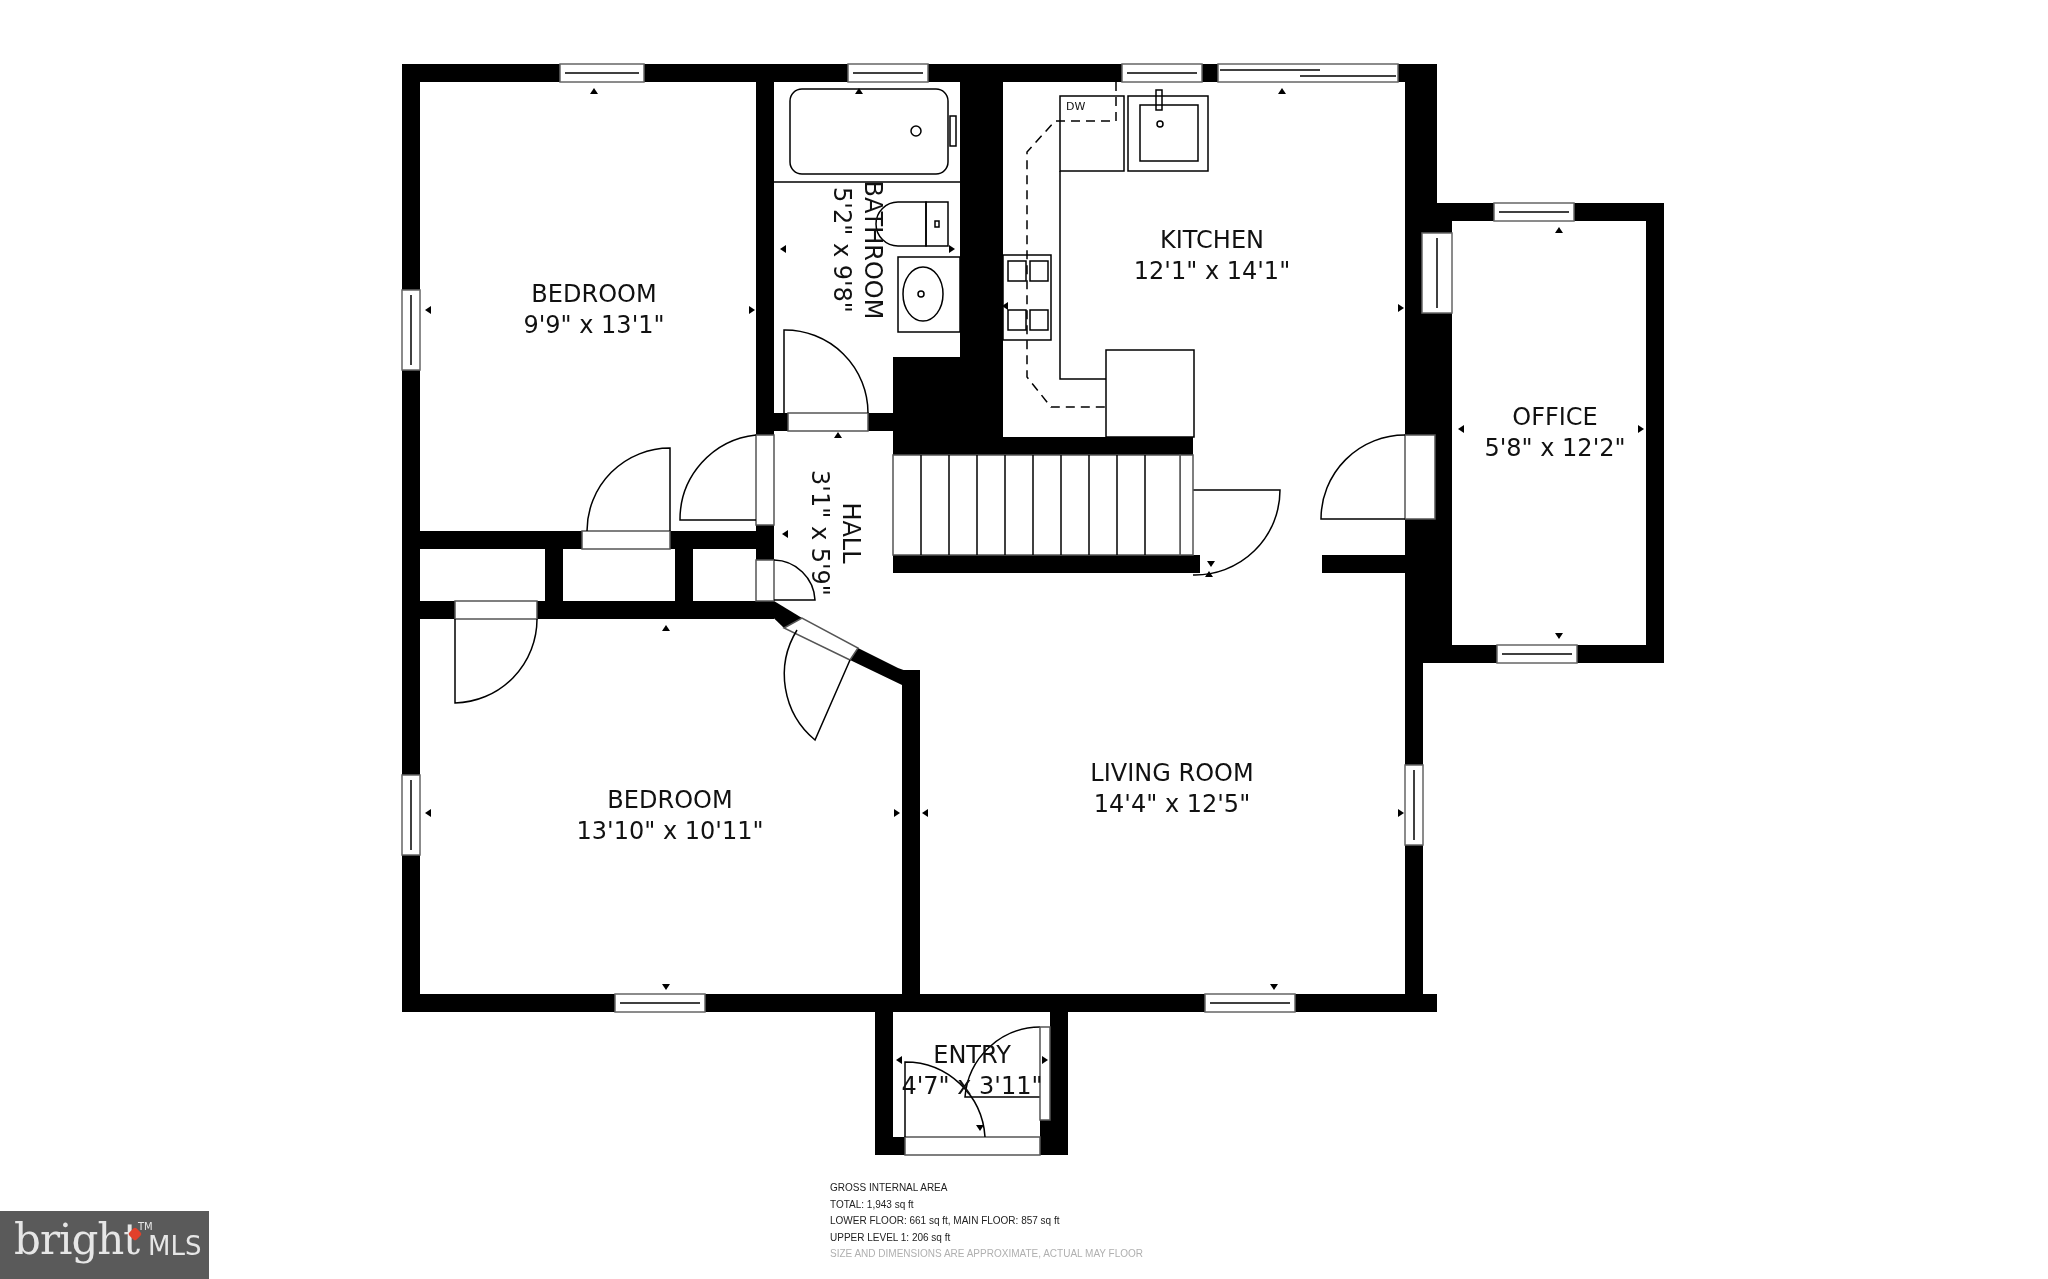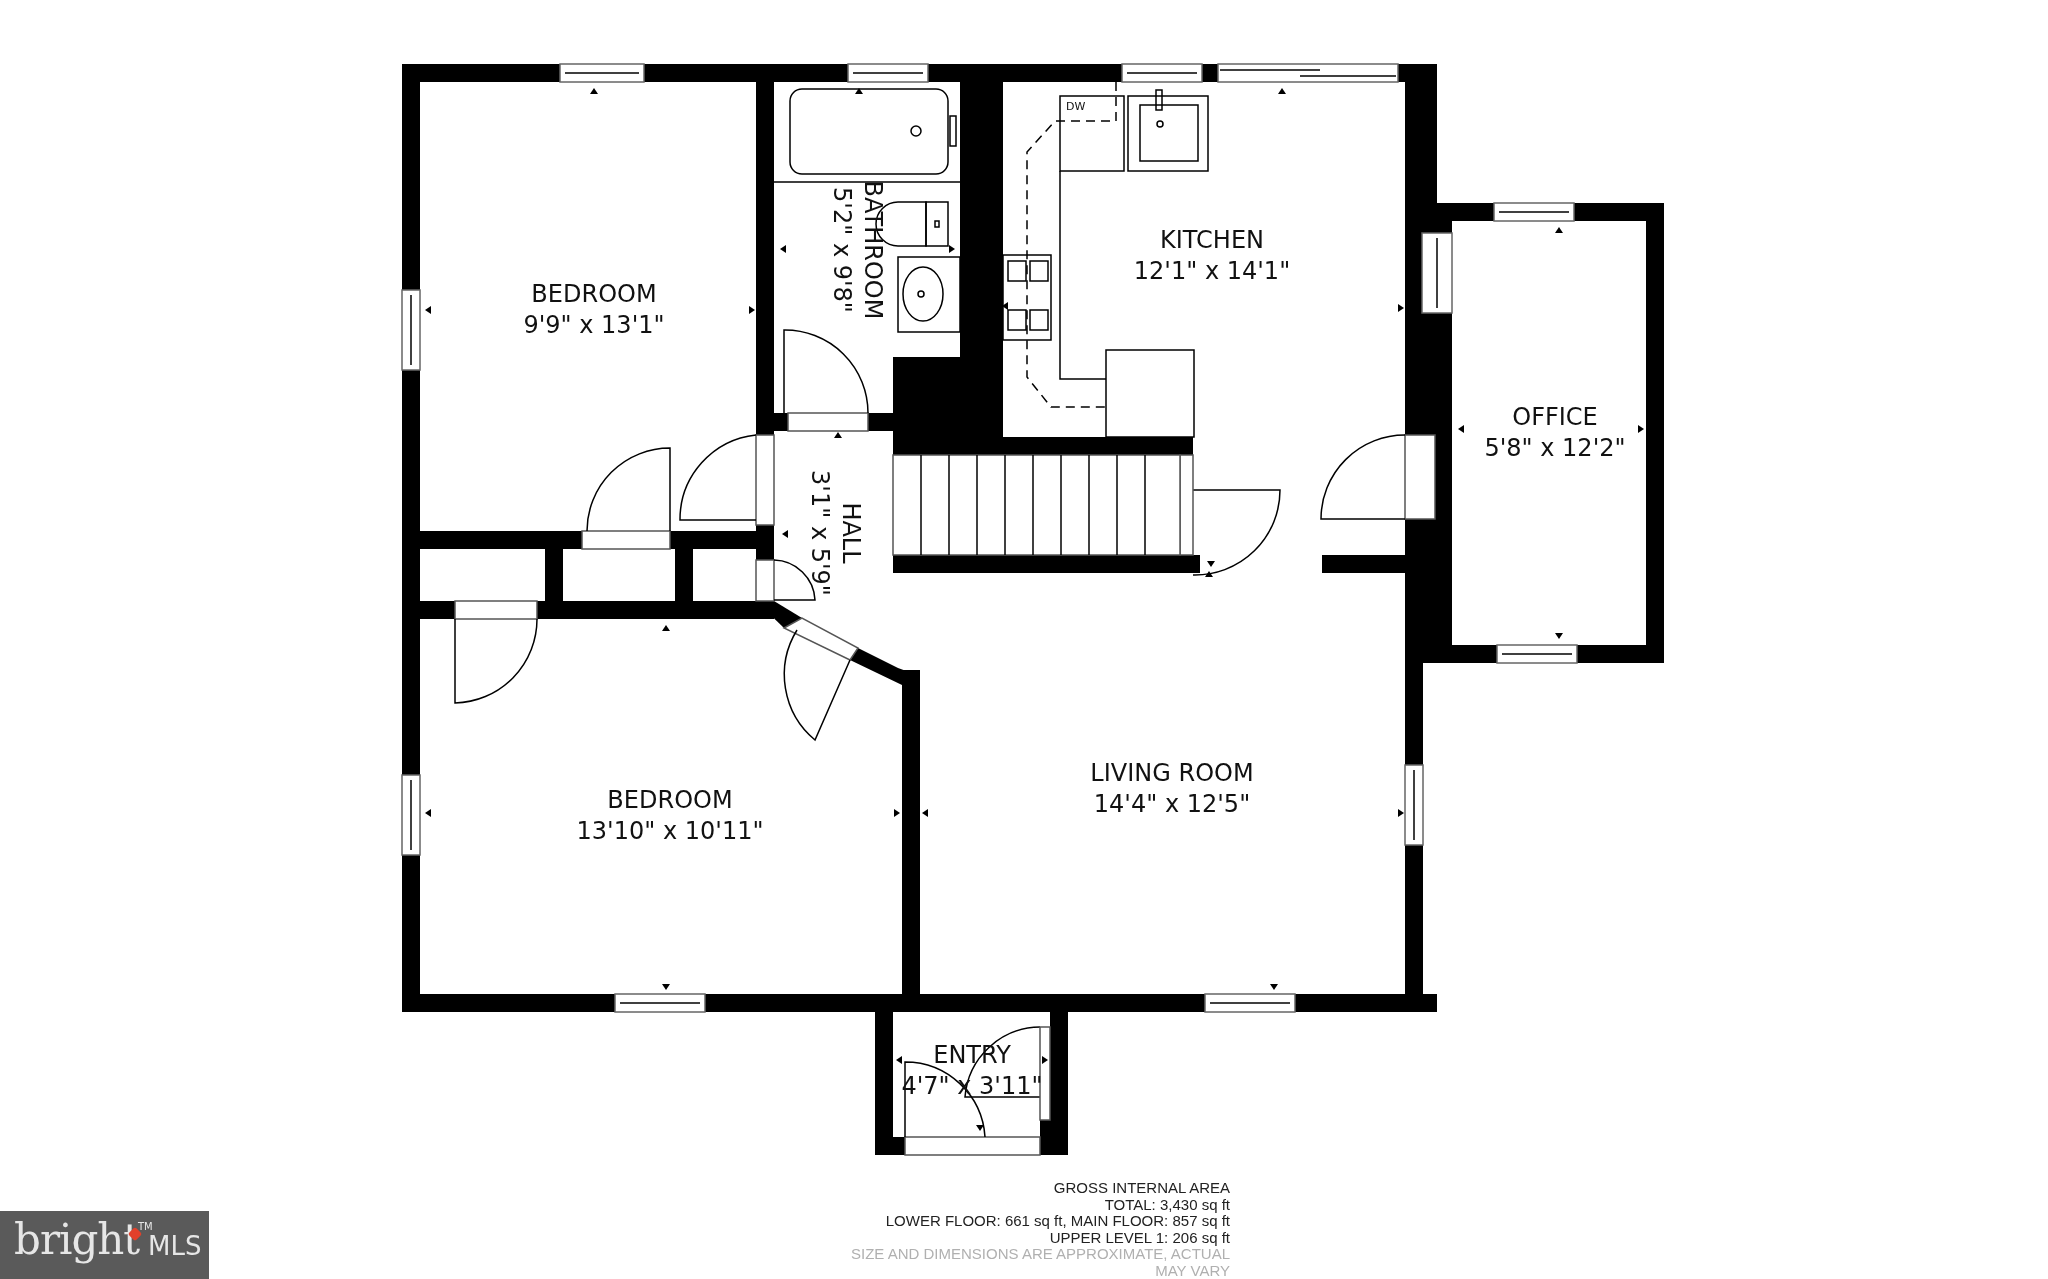--- a/index.html
+++ b/index.html
@@ -6,21 +6,21 @@
   body { width: 2048px; height: 1279px; position: relative; overflow: hidden; font-family: "DejaVu Sans", sans-serif; }
   #plan { position: absolute; left: 0; top: 0; width: 2048px; height: 1279px; }
   .wall { fill: #000000; }
   .thin { fill: none; stroke: #000000; stroke-width: 1.5; }
   .thin-gray { fill: #ffffff; stroke: #555555; stroke-width: 1.5; }
   .dash { fill: none; stroke: #000000; stroke-width: 1.5; stroke-dasharray: 9 6; }
   .win { fill: #ffffff; stroke: #666666; stroke-width: 1.5; }
   .arrow { fill: #000000; }
   .room-label { font-family: "DejaVu Sans", sans-serif; font-size: 24px; fill: #111111; text-anchor: middle; }
   .tiny-label { font-family: "DejaVu Sans", sans-serif; font-size: 11px; fill: #111111; }
-  .footer { position: absolute; left: 830px; top: 1180px; width: 400px; text-align: right; font-family: "Liberation Sans", sans-serif; font-size: 15px; line-height: 16.5px; color: #222222; }
+  .footer { position: absolute; left: 830px; top: 1180px; width: 400px; text-align: left; font-family: "Liberation Sans", sans-serif; font-size: 10px; line-height: 16.5px; color: #222222; }
   .footer .disclaimer { color: #b0b0b0; }
   .brand { position: absolute; left: 0; top: 1211px; width: 209px; height: 68px; background: #5a5a5a; }
   .brand .bright { position: absolute; left: 14px; top: 4px; font-family: "DejaVu Serif", serif; font-size: 42px; color: #e6e6e6; letter-spacing: -1px; }
   .brand .mls { position: absolute; left: 148px; top: 20px; font-family: "DejaVu Sans", sans-serif; font-size: 26px; color: #e6e6e6; }
   .brand .tm { position: absolute; left: 138px; top: 10px; font-family: "DejaVu Sans", sans-serif; font-size: 10px; color: #e6e6e6; }
   .brand .spark { position: absolute; left: 130px; top: 18px; width: 10px; height: 10px; background: #e2402a; transform: rotate(45deg); border-radius: 2px; }
 </style>
 </head>
 <body>
 
@@ -249,24 +249,24 @@
     </g>
     <g transform="translate(972,1063)">
       <text class="room-label" y="0">ENTRY</text>
       <text class="room-label" y="31">4'7" x 3'11"</text>
     </g>
   </g>
 </svg>
 
 <div class="footer">
   <div>GROSS INTERNAL AREA</div>
-  <div>TOTAL: 3,430 sq ft</div>
+  <div>TOTAL: 1,943 sq ft</div>
   <div>LOWER FLOOR: 661 sq ft, MAIN FLOOR: 857 sq ft</div>
   <div>UPPER LEVEL 1: 206 sq ft</div>
-  <div class="disclaimer">SIZE AND DIMENSIONS ARE APPROXIMATE, ACTUAL MAY VARY</div>
+  <div class="disclaimer">SIZE AND DIMENSIONS ARE APPROXIMATE, ACTUAL MAY FLOOR</div>
 </div>
 
 <div class="brand">
   <span class="bright">bright</span>
   <span class="spark"></span>
   <span class="tm">TM</span>
   <span class="mls">MLS</span>
 </div>
 
 </body></html>

